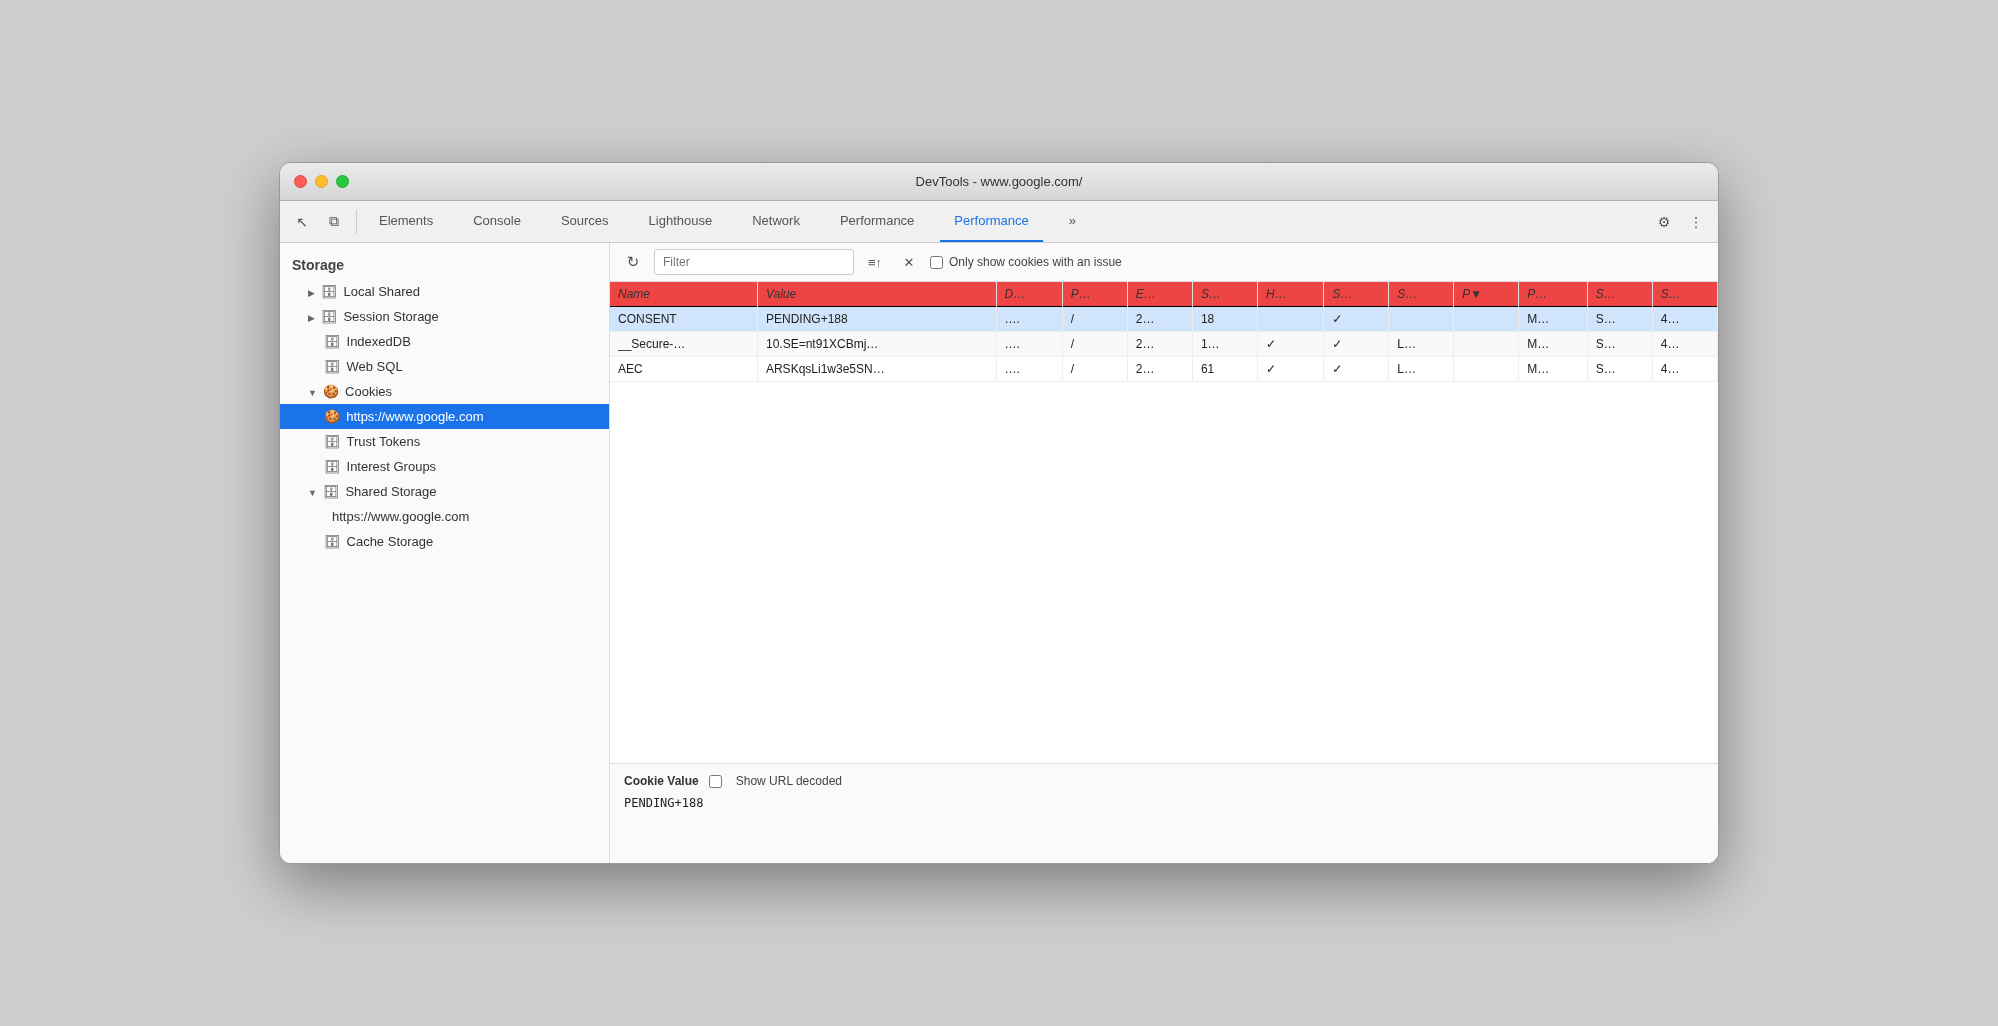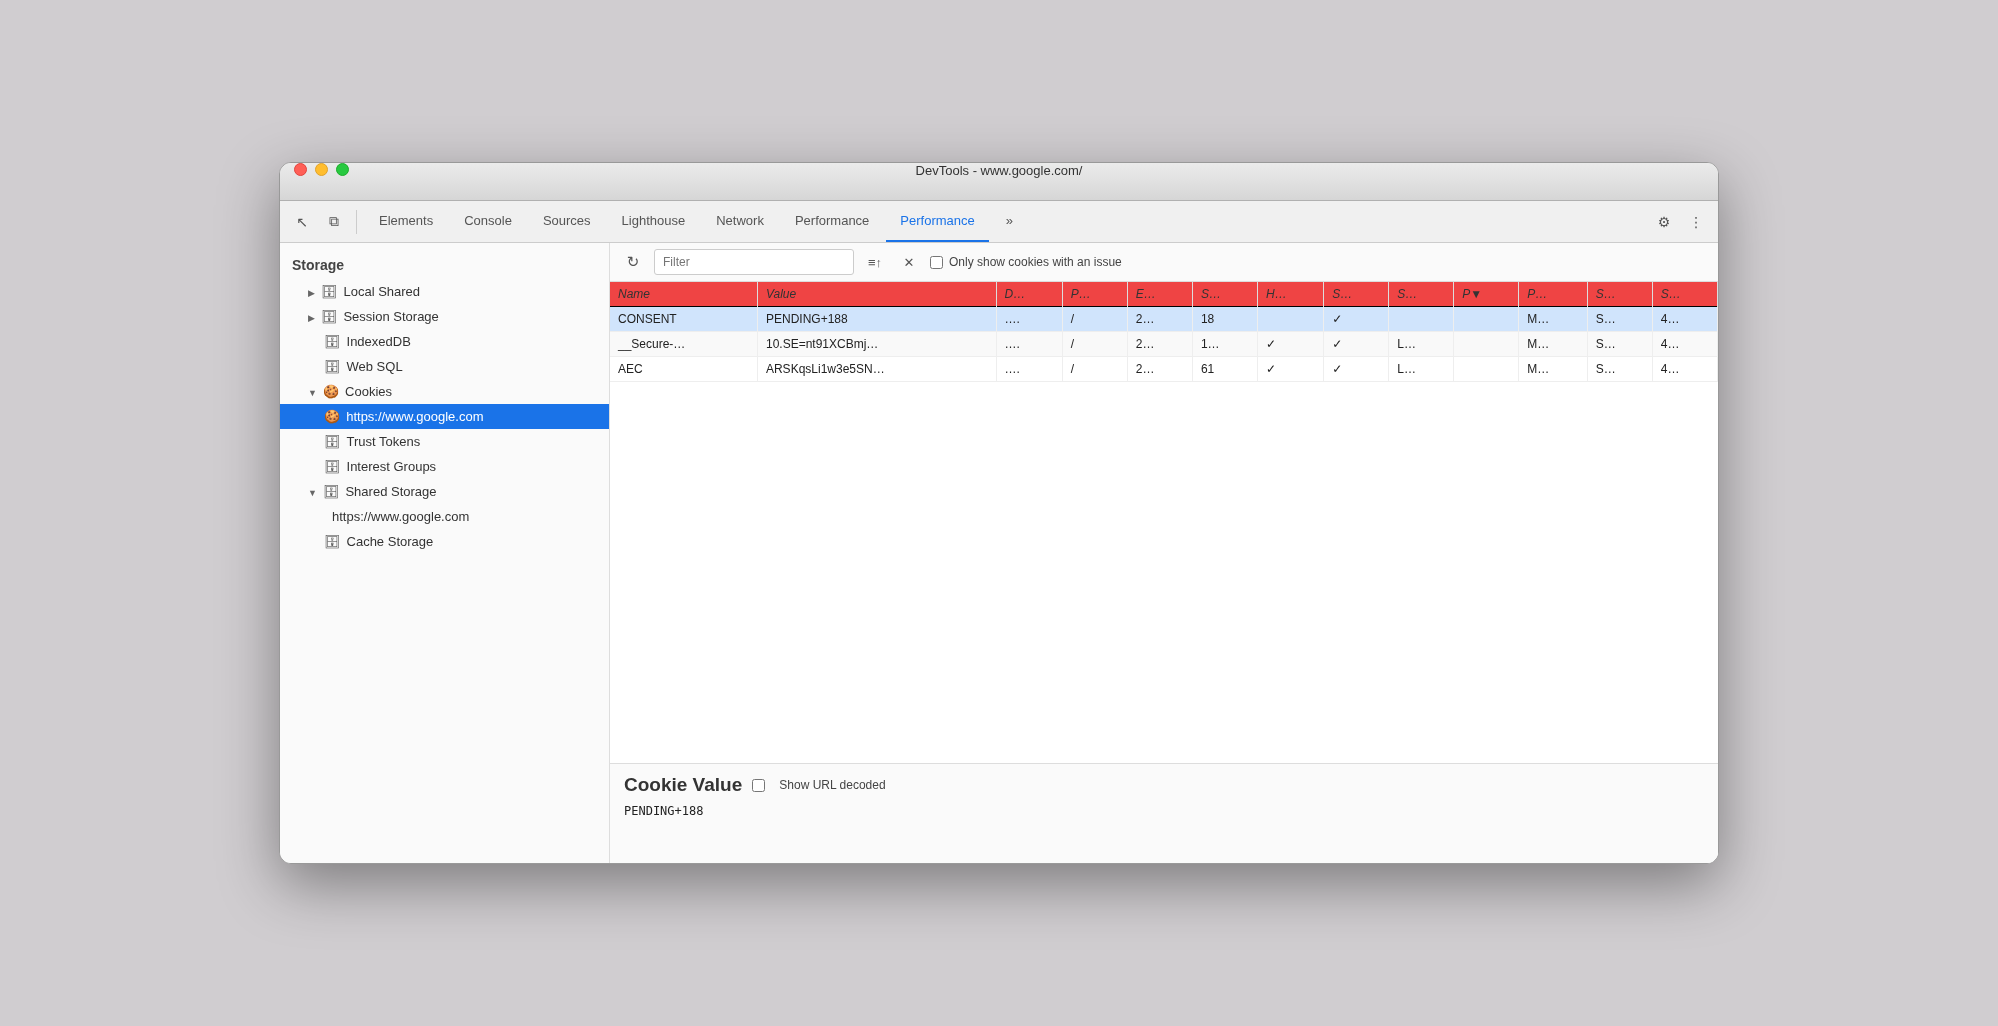--- a/index.html
+++ b/index.html
@@ -17,21 +17,21 @@
       background: #f5f5f5;
       border-radius: 12px;
       box-shadow: 0 20px 60px rgba(0,0,0,0.4);
       overflow: hidden;
       border: 1px solid #999;
     }
     .titlebar {
       background: linear-gradient(to bottom, #ebebeb, #d6d6d6);
       height: 38px;
       display: flex;
-      align-items: flex-start;
+      align-items: center;
       justify-content: center;
       position: relative;
       border-bottom: 1px solid #b0b0b0;
     }
     .traffic-lights {
       position: absolute;
       left: 14px;
       display: flex;
       gap: 8px;
     }
@@ -74,21 +74,21 @@
       width: 1px;
       height: 24px;
       background: #ccc;
       margin: 0 4px;
     }
     .toolbar-tabs {
       display: flex;
       align-items: center;
       flex: 1;
       height: 100%;
-      gap: 3px;
+      gap: 12px;
     }
     .tab {
       height: 100%;
       display: flex;
       align-items: center;
       padding: 0 14px;
       font-size: 13px;
       color: #555;
       cursor: pointer;
       border-bottom: 2px solid transparent;
@@ -237,21 +237,21 @@
       background: #fafafa;
       min-height: 100px;
     }
     .cookie-value-header {
       display: flex;
       align-items: center;
       gap: 10px;
       margin-bottom: 8px;
     }
     .cookie-value-title {
-      font-size: 19px;
+      font-size: 12px;
       font-weight: 600;
       color: #333;
     }
     .show-url-label {
       display: flex;
       align-items: center;
       gap: 14px;
       font-size: 12px;
       color: #444;
       cursor: pointer;

